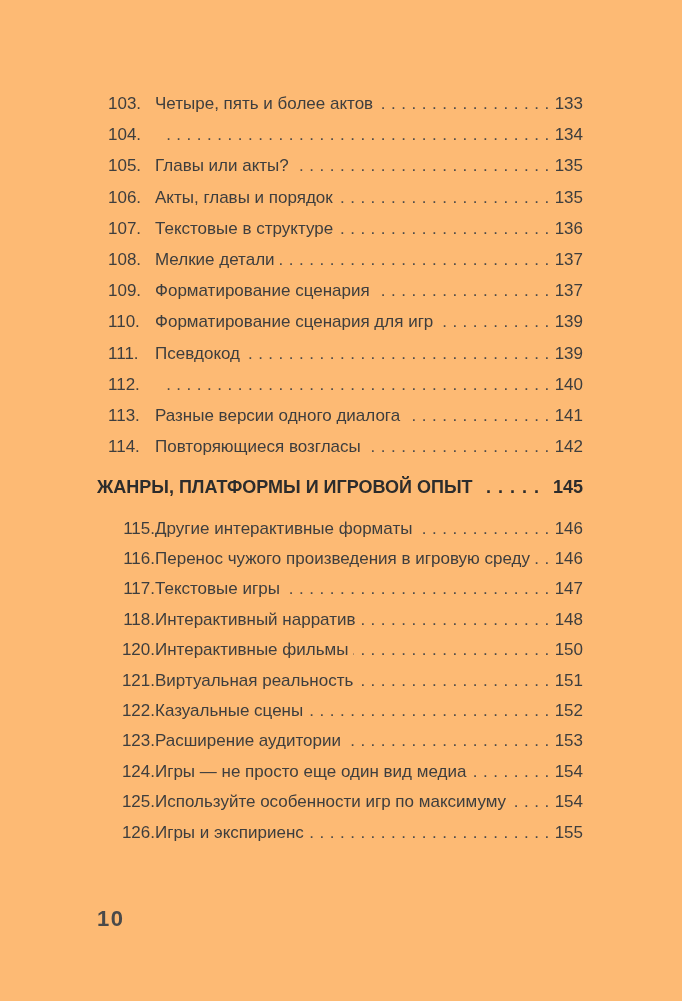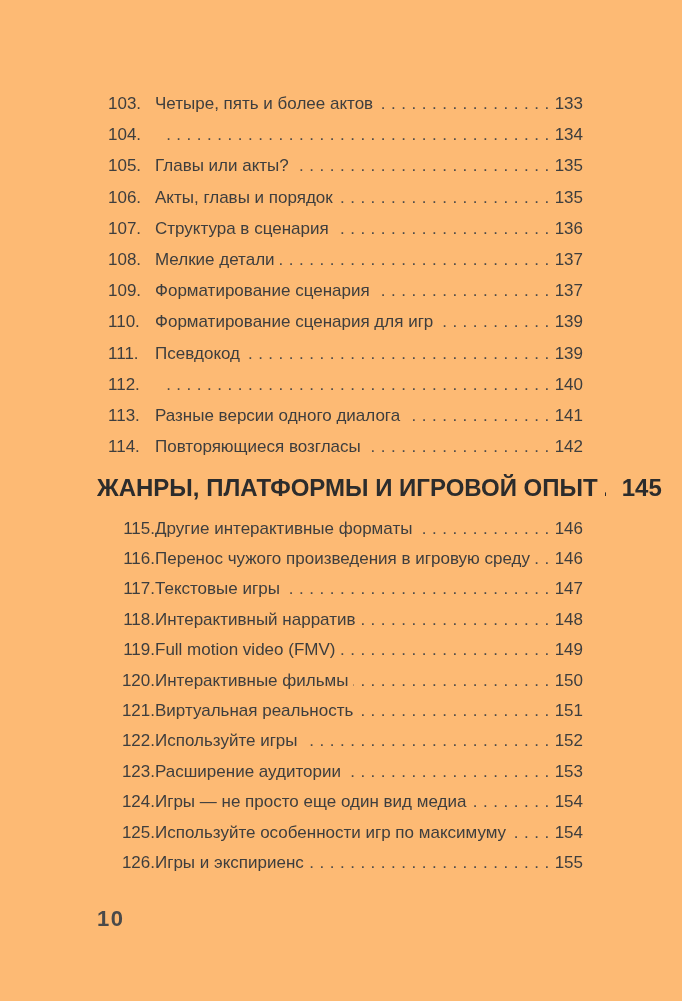--- a/index.html
+++ b/index.html
@@ -50,21 +50,21 @@
   }
   .toc-row .pg { flex: 0 0 auto; }
   .section-row {
     display: flex;
     align-items: baseline;
     height: 31.4px;
     line-height: 31.4px;
     margin-top: 10px;
     margin-bottom: 10px;
     font-weight: 700;
-    font-size: 24px;
+    font-size: 18px;
     color: #2c2c2c;
     white-space: nowrap;
   }
   .section-row .leader { color: #2c2c2c; margin-left: 7px; }
   .section-row .leader::after { letter-spacing: 7px; font-weight: 700; }
   .section-row .pg { margin-left: 7px; }
   .footer-page-number {
     position: absolute;
     left: 97px; top: 906px;
     font-size: 22px;
@@ -98,21 +98,21 @@
           <span class="pg">135</span>
         </div>
         <div class="toc-row">
           <span class="num">106.</span>
           <span class="title">Акты, главы и порядок</span>
           <span class="leader"></span>
           <span class="pg">135</span>
         </div>
         <div class="toc-row">
           <span class="num">107.</span>
-          <span class="title">Структура в сценария</span>
+          <span class="title">Текстовые в структуре</span>
           <span class="leader"></span>
           <span class="pg">136</span>
         </div>
         <div class="toc-row">
           <span class="num">108.</span>
           <span class="title">Мелкие детали</span>
           <span class="leader"></span>
           <span class="pg">137</span>
         </div>
         <div class="toc-row">
@@ -177,40 +177,34 @@
           <span class="leader"></span>
           <span class="pg">147</span>
         </div>
         <div class="toc-row">
           <span class="num">118.</span>
           <span class="title">Интерактивный нарратив</span>
           <span class="leader"></span>
           <span class="pg">148</span>
         </div>
         <div class="toc-row">
-          <span class="num">119.</span>
-          <span class="title">Full motion video (FMV)</span>
-          <span class="leader"></span>
-          <span class="pg">149</span>
-        </div>
-        <div class="toc-row">
           <span class="num">120.</span>
           <span class="title">Интерактивные фильмы</span>
           <span class="leader"></span>
           <span class="pg">150</span>
         </div>
         <div class="toc-row">
           <span class="num">121.</span>
           <span class="title">Виртуальная реальность</span>
           <span class="leader"></span>
           <span class="pg">151</span>
         </div>
         <div class="toc-row">
           <span class="num">122.</span>
-          <span class="title">Используйте игры</span>
+          <span class="title">Казуальные сцены</span>
           <span class="leader"></span>
           <span class="pg">152</span>
         </div>
         <div class="toc-row">
           <span class="num">123.</span>
           <span class="title">Расширение аудитории</span>
           <span class="leader"></span>
           <span class="pg">153</span>
         </div>
         <div class="toc-row">

